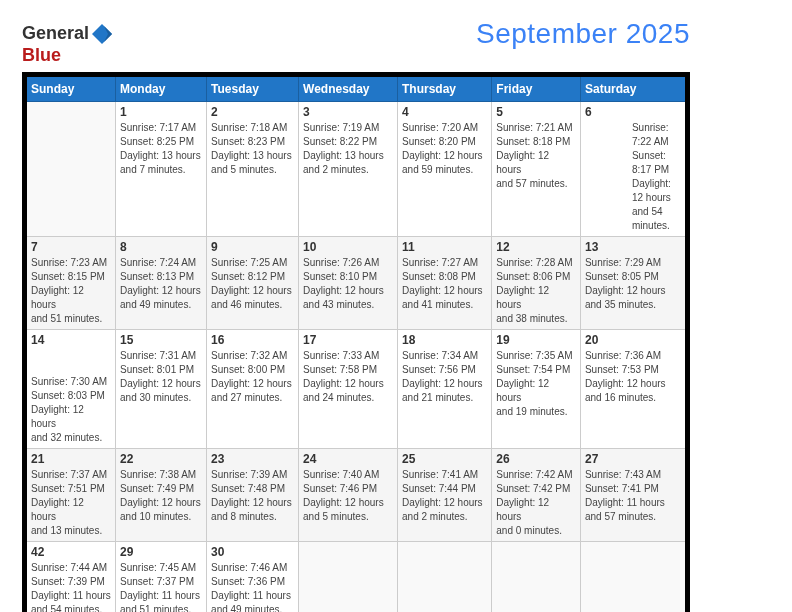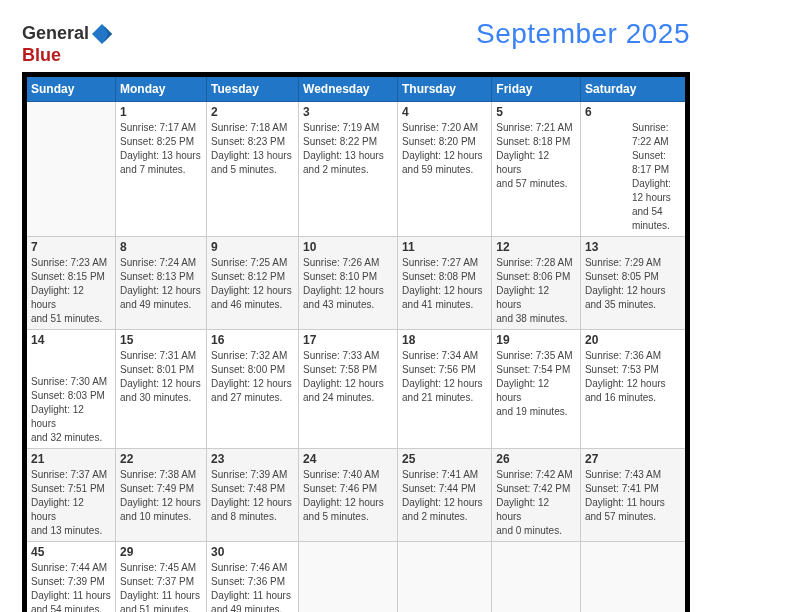--- a/index.html
+++ b/index.html
@@ -326,21 +326,21 @@
           <td>
             <span class="day-number">27</span>
             <div class="day-info" style="white-space: pre-line;">Sunrise: 7:43 AM
 Sunset: 7:41 PM
 Daylight: 11 hours
 and 57 minutes.</div>
           </td>
         </tr>
         <tr>
           <td>
-            <span class="day-number">45</span>
+            <span class="day-number">42</span>
             <div class="day-info" style="white-space: pre-line;">Sunrise: 7:44 AM
 Sunset: 7:39 PM
 Daylight: 11 hours
 and 54 minutes.</div>
           </td>
           <td>
             <span class="day-number">29</span>
             <div class="day-info" style="white-space: pre-line;">Sunrise: 7:45 AM
 Sunset: 7:37 PM
 Daylight: 11 hours

